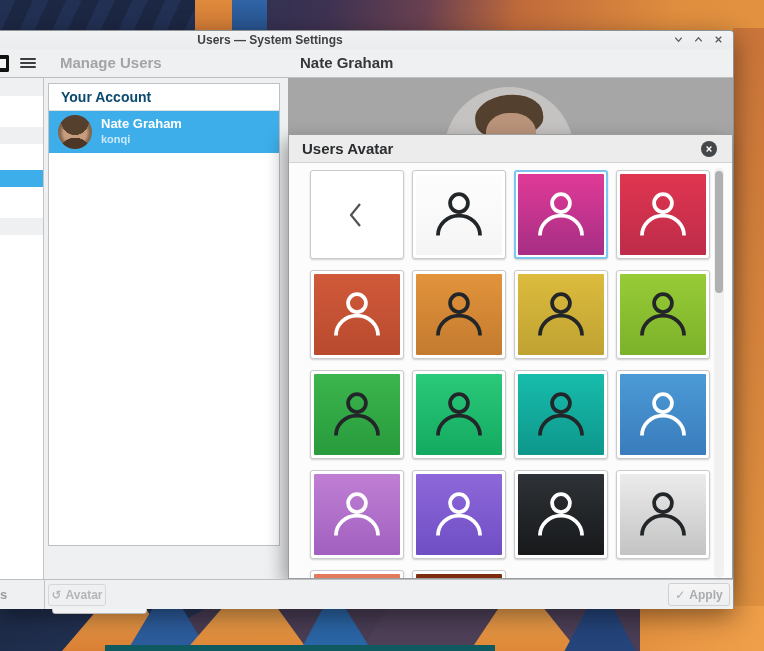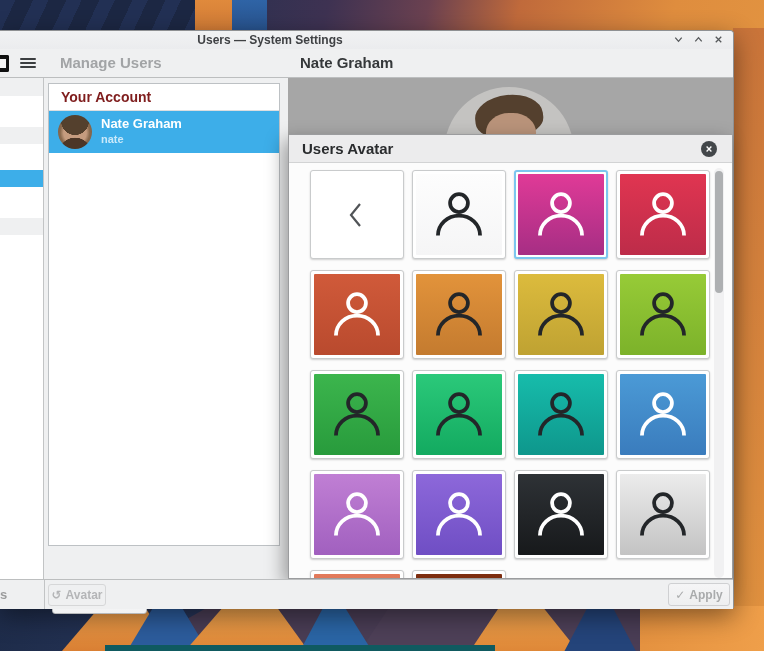--- a/index.html
+++ b/index.html
@@ -46,21 +46,21 @@
   .back-title{position:absolute;left:60px;top:5px;font-size:15px;color:#a2a4a6;}
   .page-title{position:absolute;left:300px;top:5px;font-size:15px;color:#35383a;}
   
   .left-strip{position:absolute;left:0;top:47px;width:44px;height:501px;background:#fff;
     border-right:1px solid #c2c4c5;box-sizing:border-box;}
   .strip-row{width:100%;}
   
   .users-area{position:absolute;left:44px;top:47px;width:244px;height:501px;background:#eff0f1;}
   .user-card{position:absolute;left:4px;top:5px;width:232px;height:463px;background:#fff;
     border:1px solid #bdc1c4;box-sizing:border-box;}
-  .section-hdr{height:26px;line-height:26px;padding-left:12px;font-size:14px;color:#7f1d1d;
+  .section-hdr{height:26px;line-height:26px;padding-left:12px;font-size:14px;color:#0c4a6e;
     border-bottom:1px solid #dcdee0;background:#fff;}
   .section-hdr.bordered-top{border-top:1px solid #dcdee0;}
   .user-row{position:relative;height:42px;}
   .user-row.selected{background:#3daee9;}
   .u-avatar{position:absolute;left:9px;top:4px;width:34px;height:34px;border-radius:50%;overflow:hidden;}
   .nate-av{background:
     radial-gradient(circle at 50% 115%, #4c3626 0 38%, transparent 39%),
     radial-gradient(circle at 50% 18%, #54402d 0 42%, transparent 43%),
     radial-gradient(circle at 50% 52%, #c69c7f 0 46%, #8a6a4e 60%, #6b503a 100%);}
   .konqi-av{background:#fdfdfd;border:1px solid #b9babb;box-sizing:border-box;
@@ -176,21 +176,21 @@
         <div class="strip-row" style="height: 31px; background: rgb(255, 255, 255);"></div>
         <div class="strip-row" style="height: 17px; background: rgb(239, 240, 241);"></div>
       </div>
 
     <div class="users-area">
       <div class="user-card">
         <div class="section-hdr">Your Account</div>
         <div class="user-row selected">
           <div class="u-avatar nate-av"></div>
           <span class="u-name">Nate Graham</span>
-          <span class="u-sub">nate</span>
+          <span class="u-sub">konqi</span>
         </div>
       </div>
       <div class="add-btn">
         <span class="plus">+</span>
         <span>Add New User</span>
       </div>
     </div>
 
     <div class="content">
       <div class="big-avatar">

